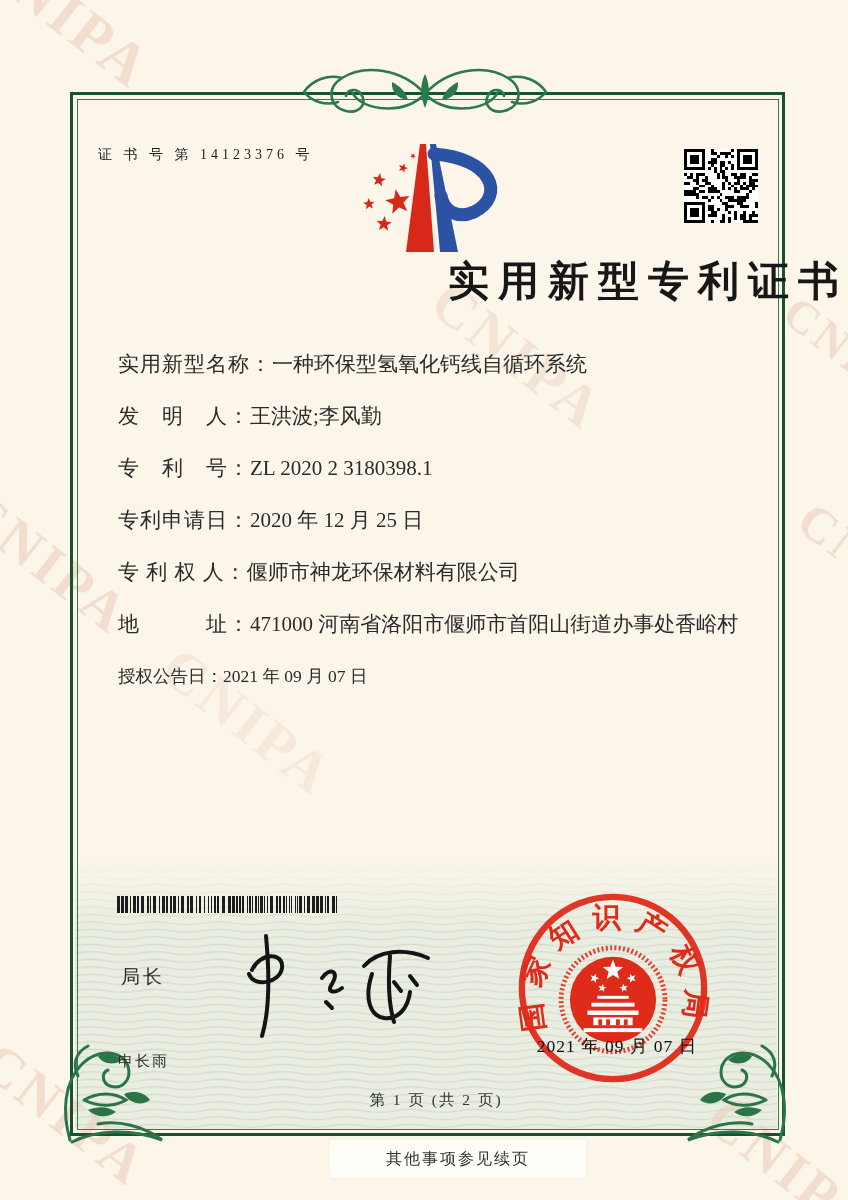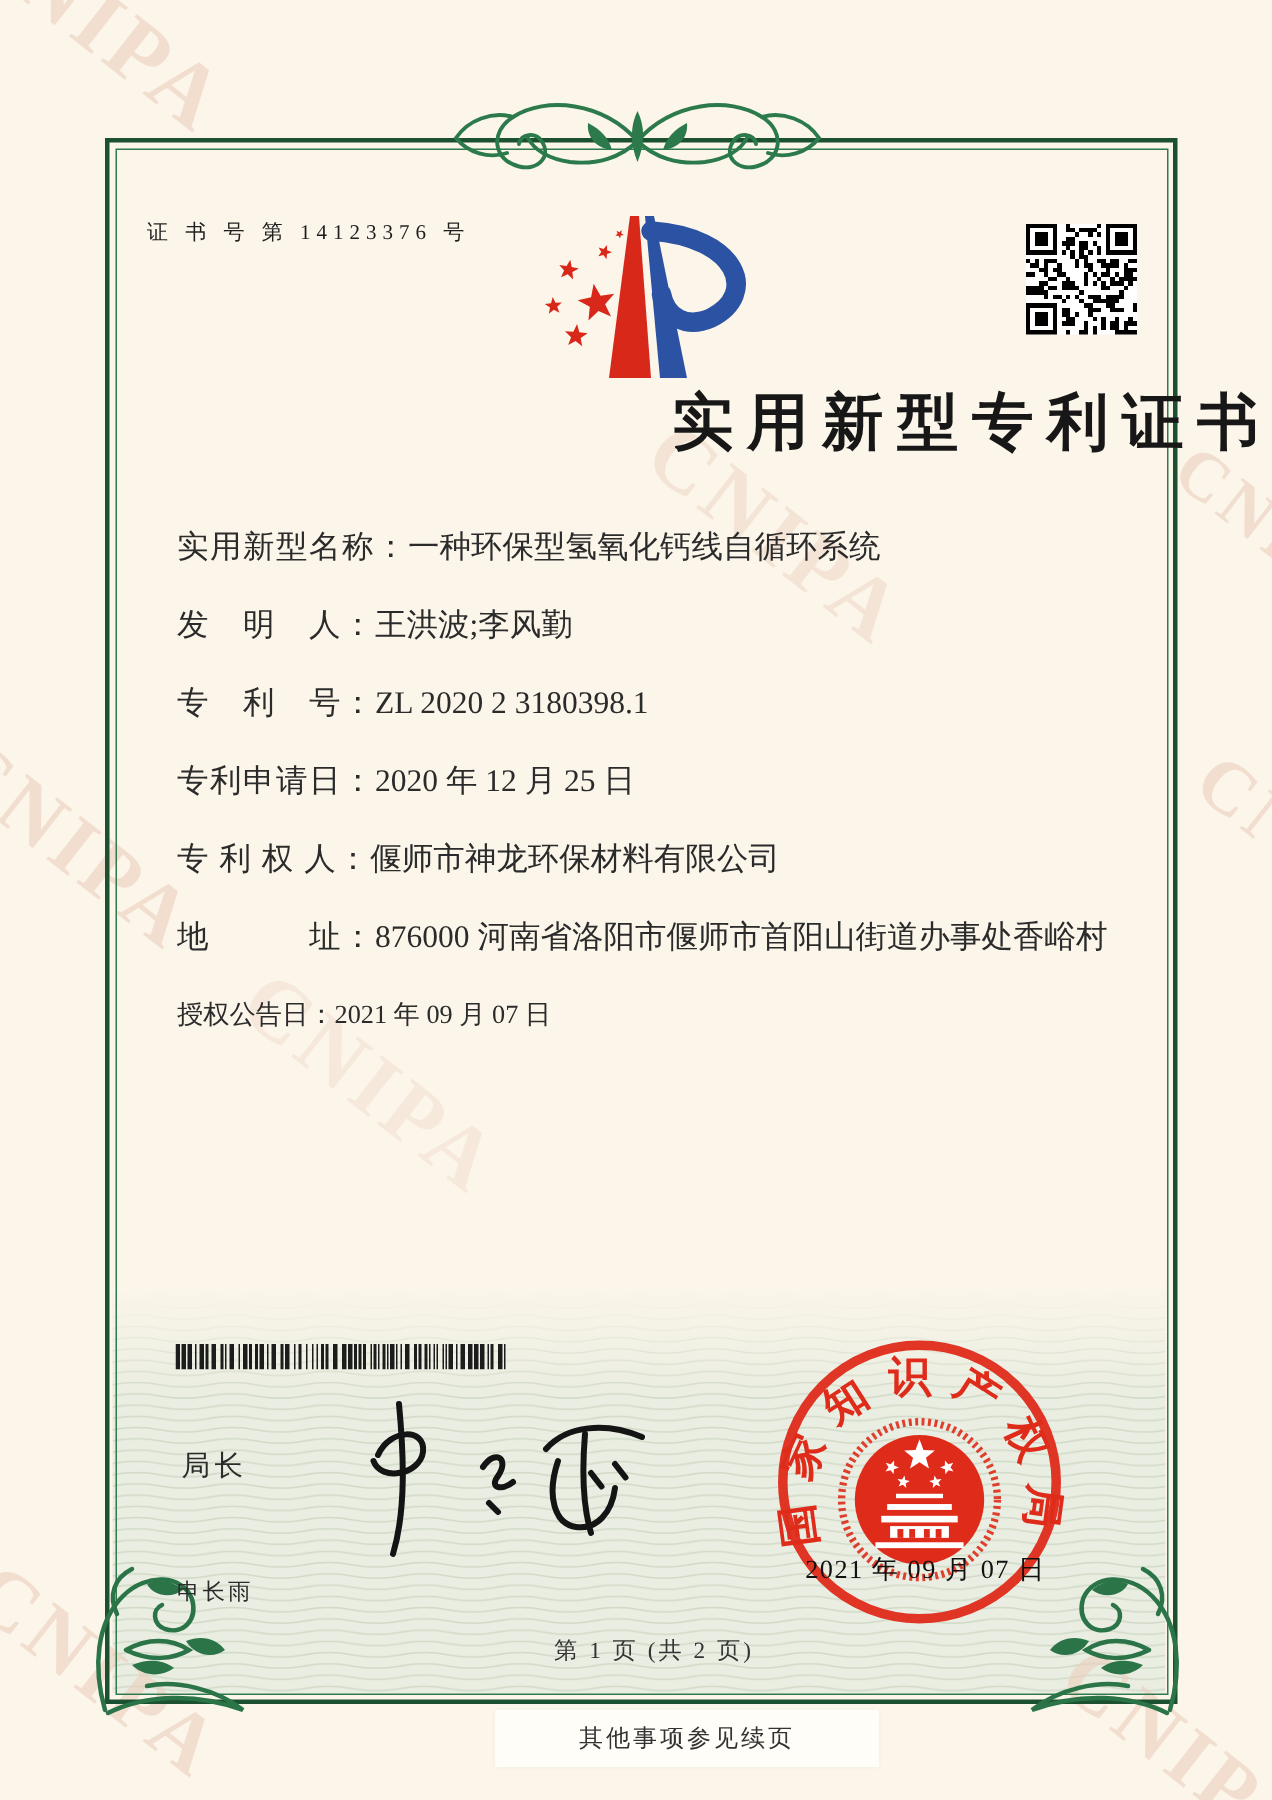--- a/index.html
+++ b/index.html
@@ -380,21 +380,21 @@
     </svg>
 
   <div class="abs content title">实用新型专利证书</div>
 
   <div class="abs content fields">
     <div class="frow"><span class="flabel">实用新型名称：</span><span class="fvalue">一种环保型氢氧化钙线自循环系统</span></div>
     <div class="frow"><span class="flabel">发　明　人：</span><span class="fvalue">王洪波;李风勤</span></div>
     <div class="frow"><span class="flabel">专　利　号：</span><span class="fvalue">ZL 2020 2 3180398.1</span></div>
     <div class="frow"><span class="flabel">专利申请日：</span><span class="fvalue">2020 年 12 月 25 日</span></div>
     <div class="frow"><span class="flabel">专 利 权 人：</span><span class="fvalue">偃师市神龙环保材料有限公司</span></div>
-    <div class="frow"><span class="flabel">地　　　址：</span><span class="fvalue">876000  河南省洛阳市偃师市首阳山街道办事处香峪村</span></div>
+    <div class="frow"><span class="flabel">地　　　址：</span><span class="fvalue">471000  河南省洛阳市偃师市首阳山街道办事处香峪村</span></div>
   </div>
 
   <div class="abs content grant">
     <span><span>授权公告日：</span><span>2021 年 09 月 07 日</span></span>
   </div>
 
 
   <div class="abs content barcode">
     <svg id="barcode-svg" viewBox="0 0 224 17" preserveAspectRatio="none">
         <rect x="0" y="0" width="3" height="17" fill="#1c1c1c"></rect>

